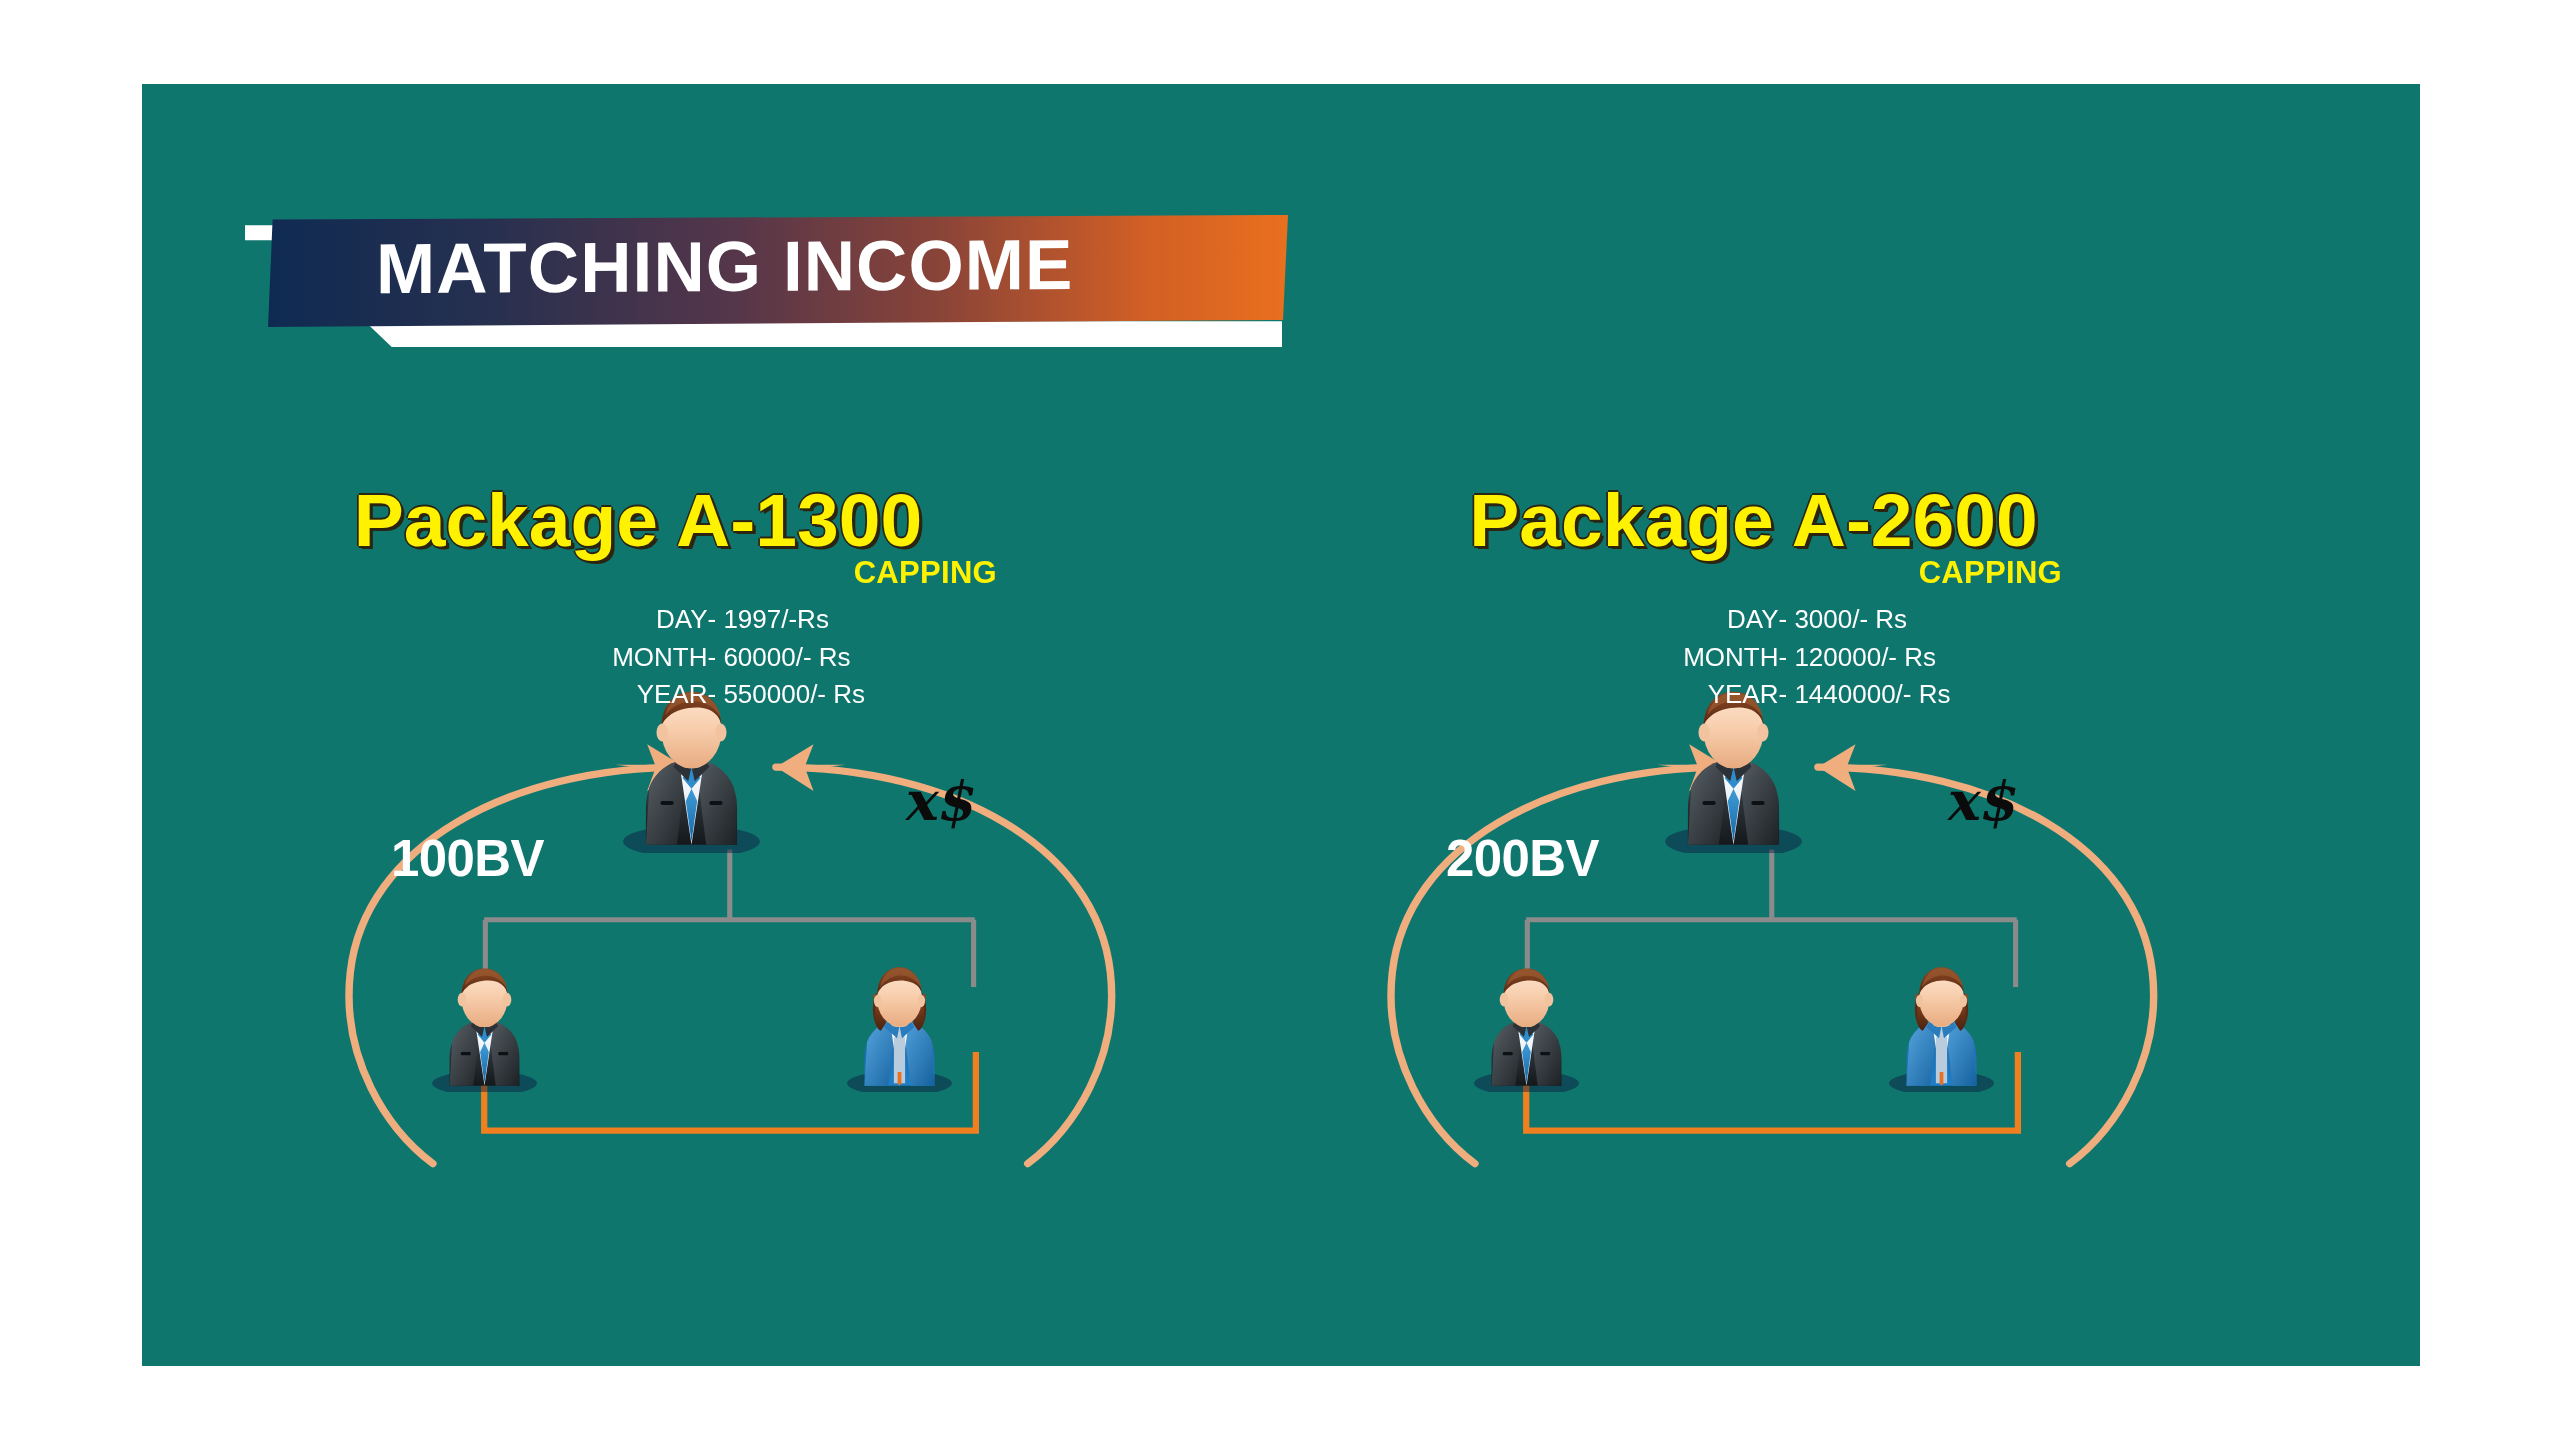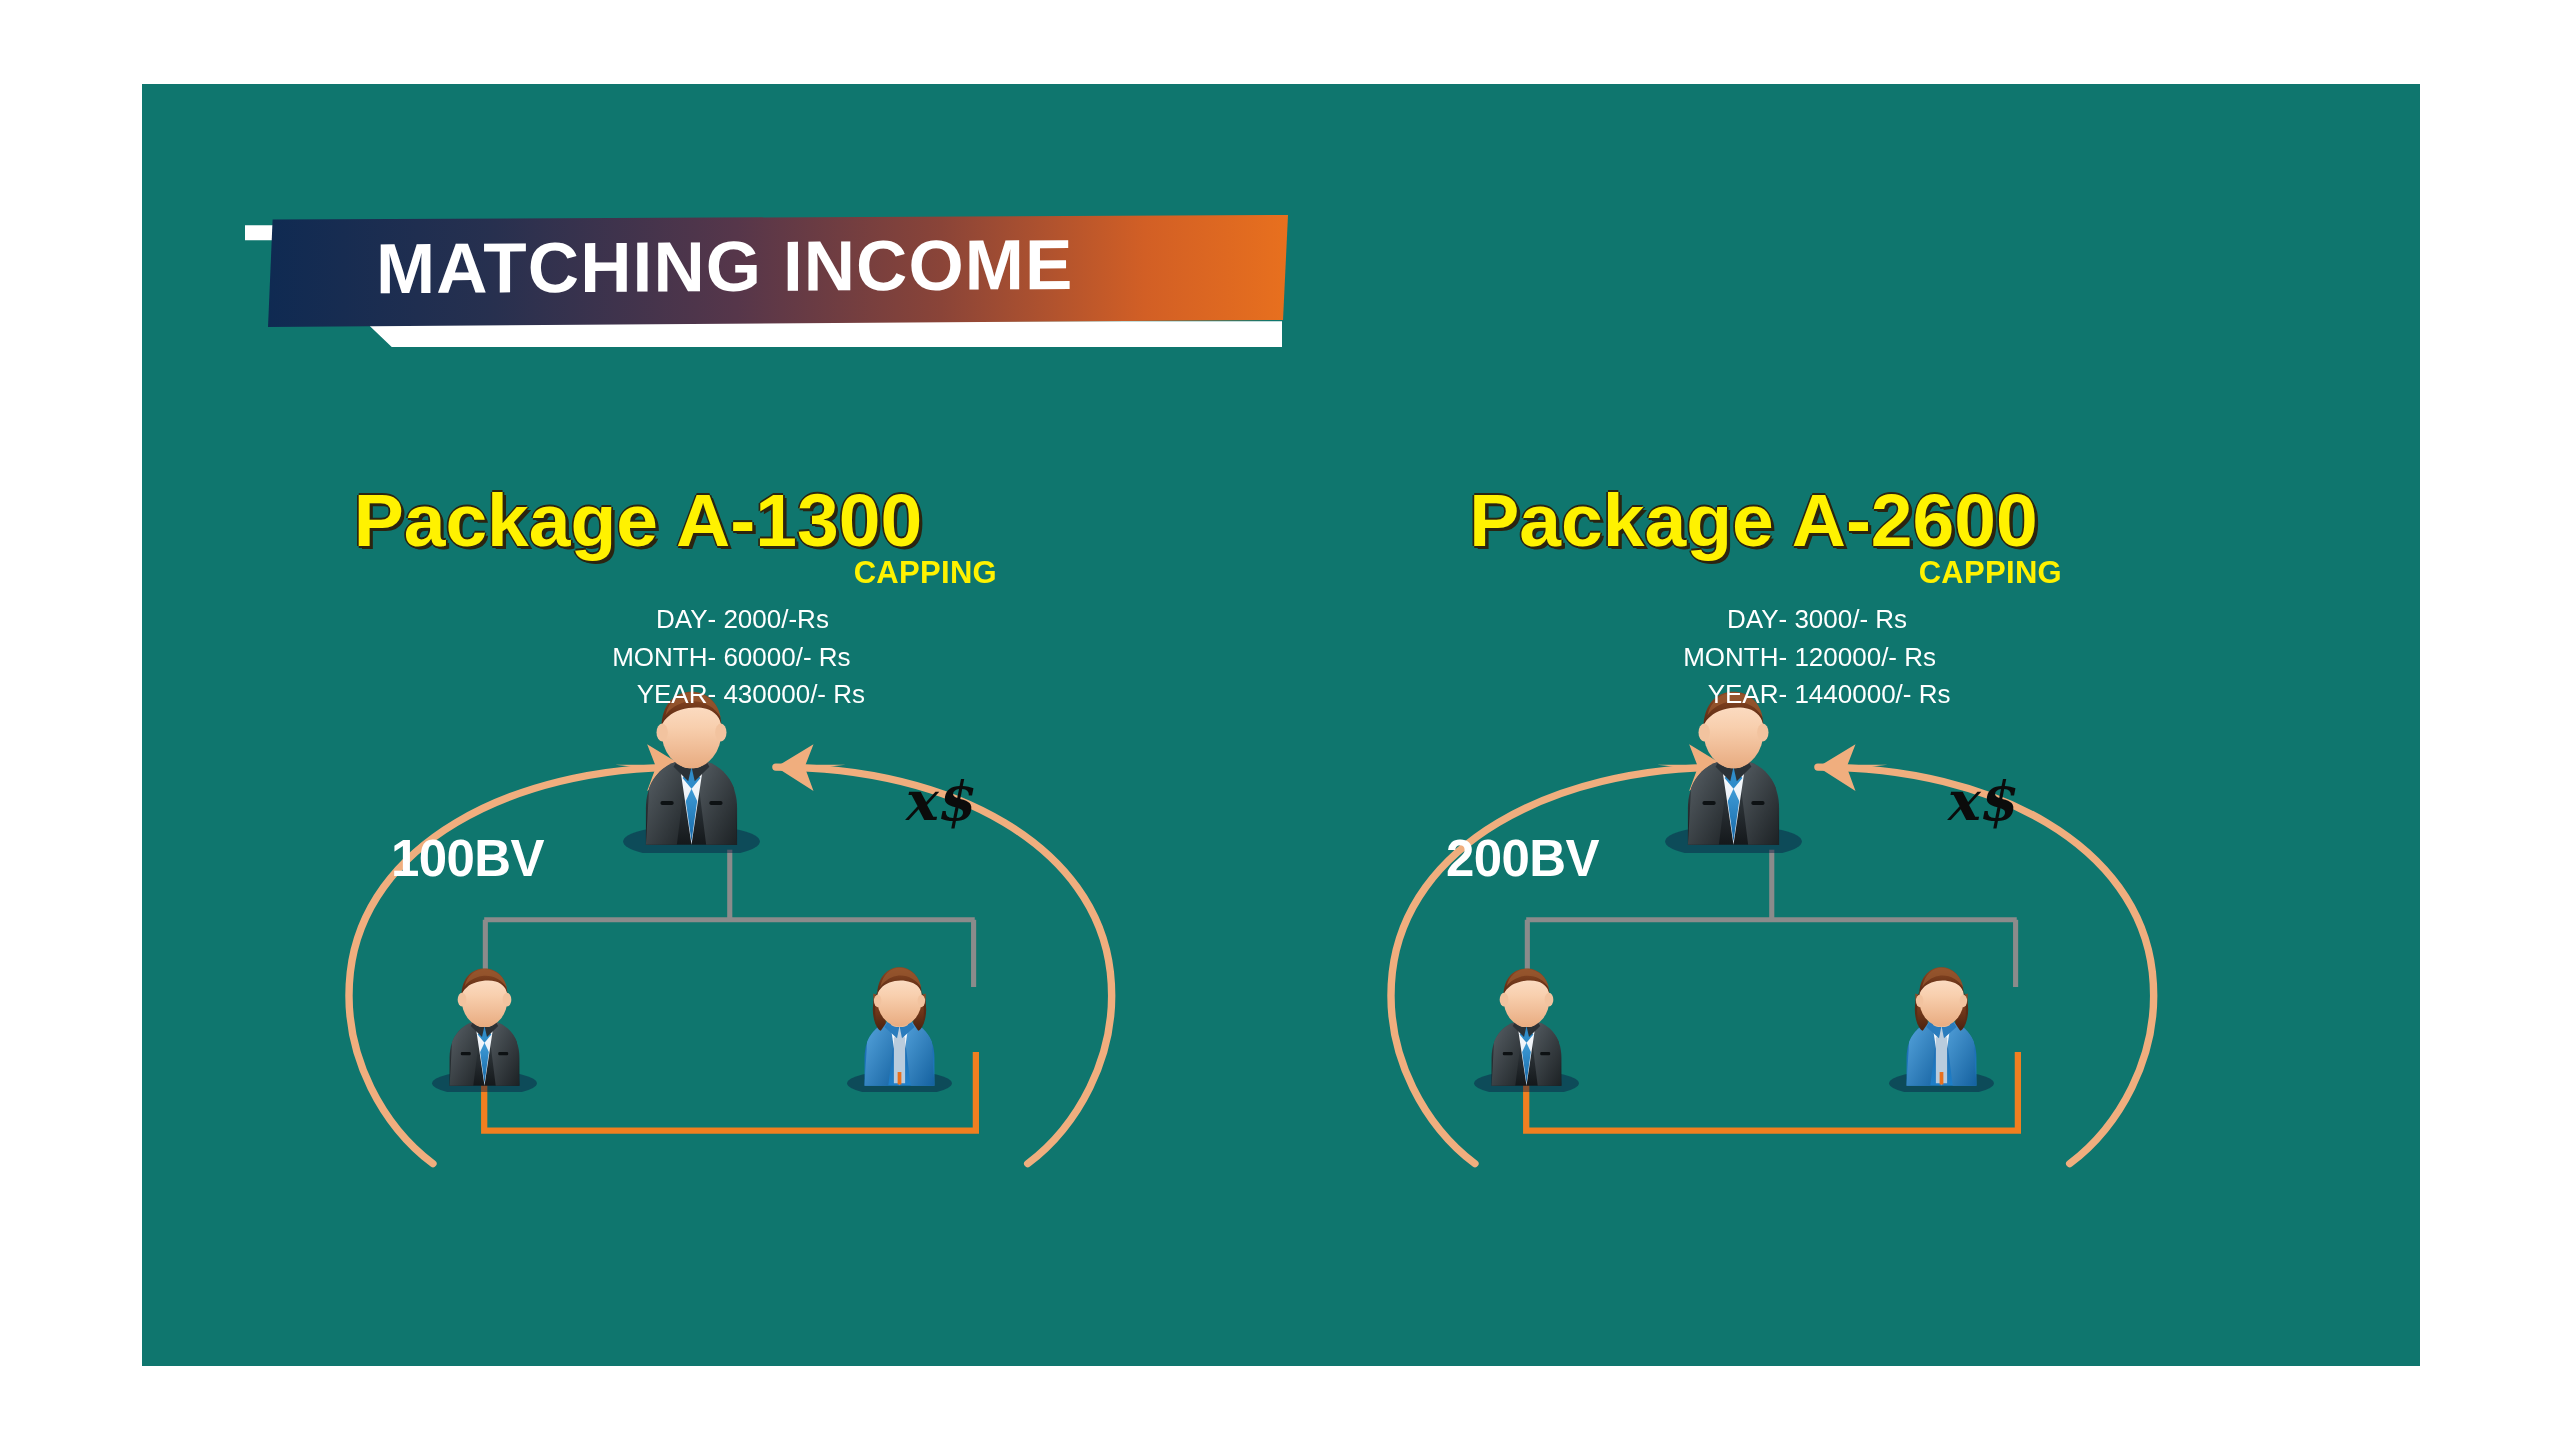--- a/index.html
+++ b/index.html
@@ -332,29 +332,29 @@
       <div class="bv-label">100BV</div>
 
       <div class="money-sign">x$</div>
     </div>
 
     <div class="capping">
       <div class="capping-title">CAPPING</div>
       <div class="capping-rows">
         <div class="capping-row">
           <span class="period">DAY</span>
-          <span class="amount">- 2000/-Rs</span>
+          <span class="amount">- 1997/-Rs</span>
         </div>
         <div class="capping-row">
           <span class="period">MONTH</span>
           <span class="amount">- 60000/- Rs</span>
         </div>
         <div class="capping-row">
           <span class="period">YEAR</span>
-          <span class="amount">- 430000/- Rs</span>
+          <span class="amount">- 550000/- Rs</span>
         </div>
       </div>
     </div>
   </div>
 
   <div class="col right">
 
     <div class="pkg-title">Package A-2600</div>
 
     <div class="diagram">

